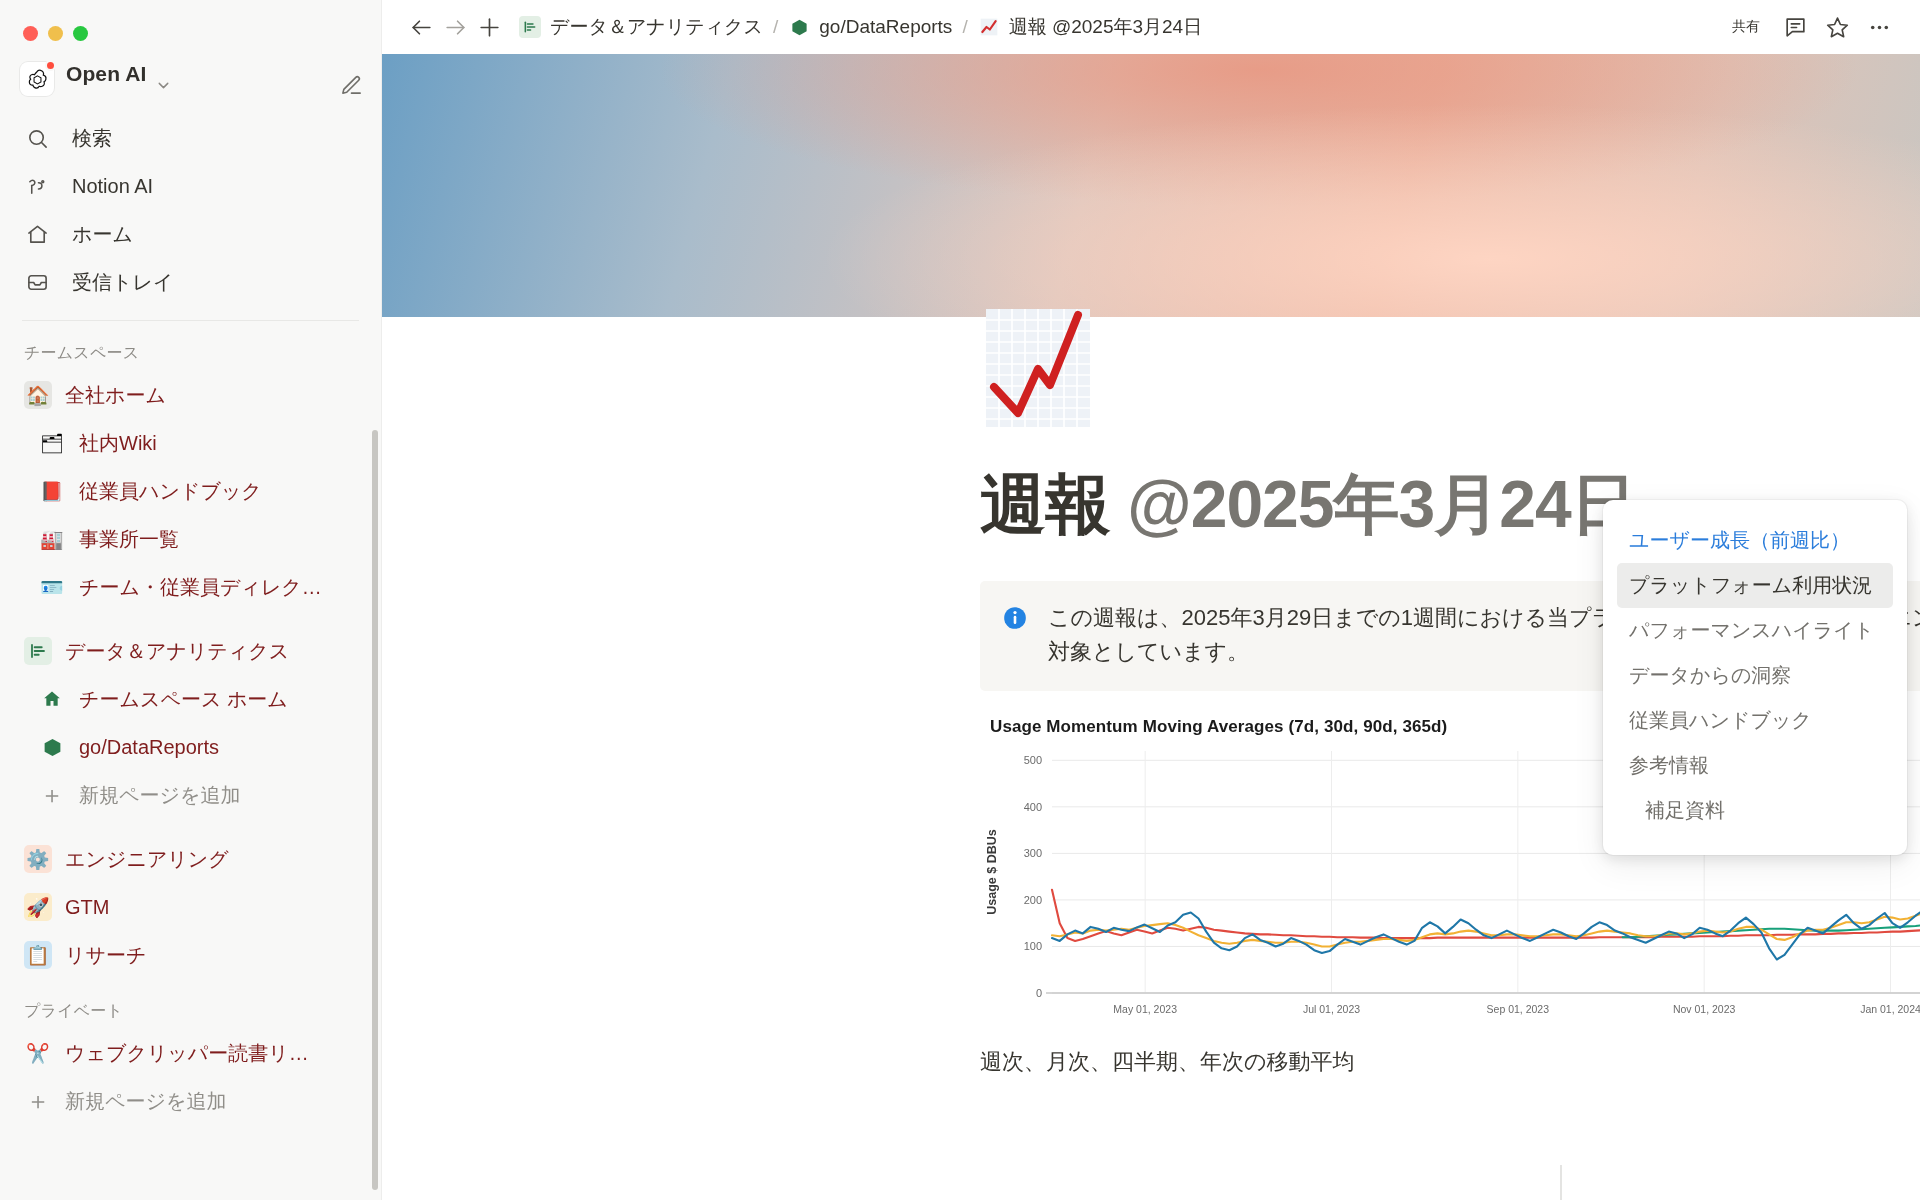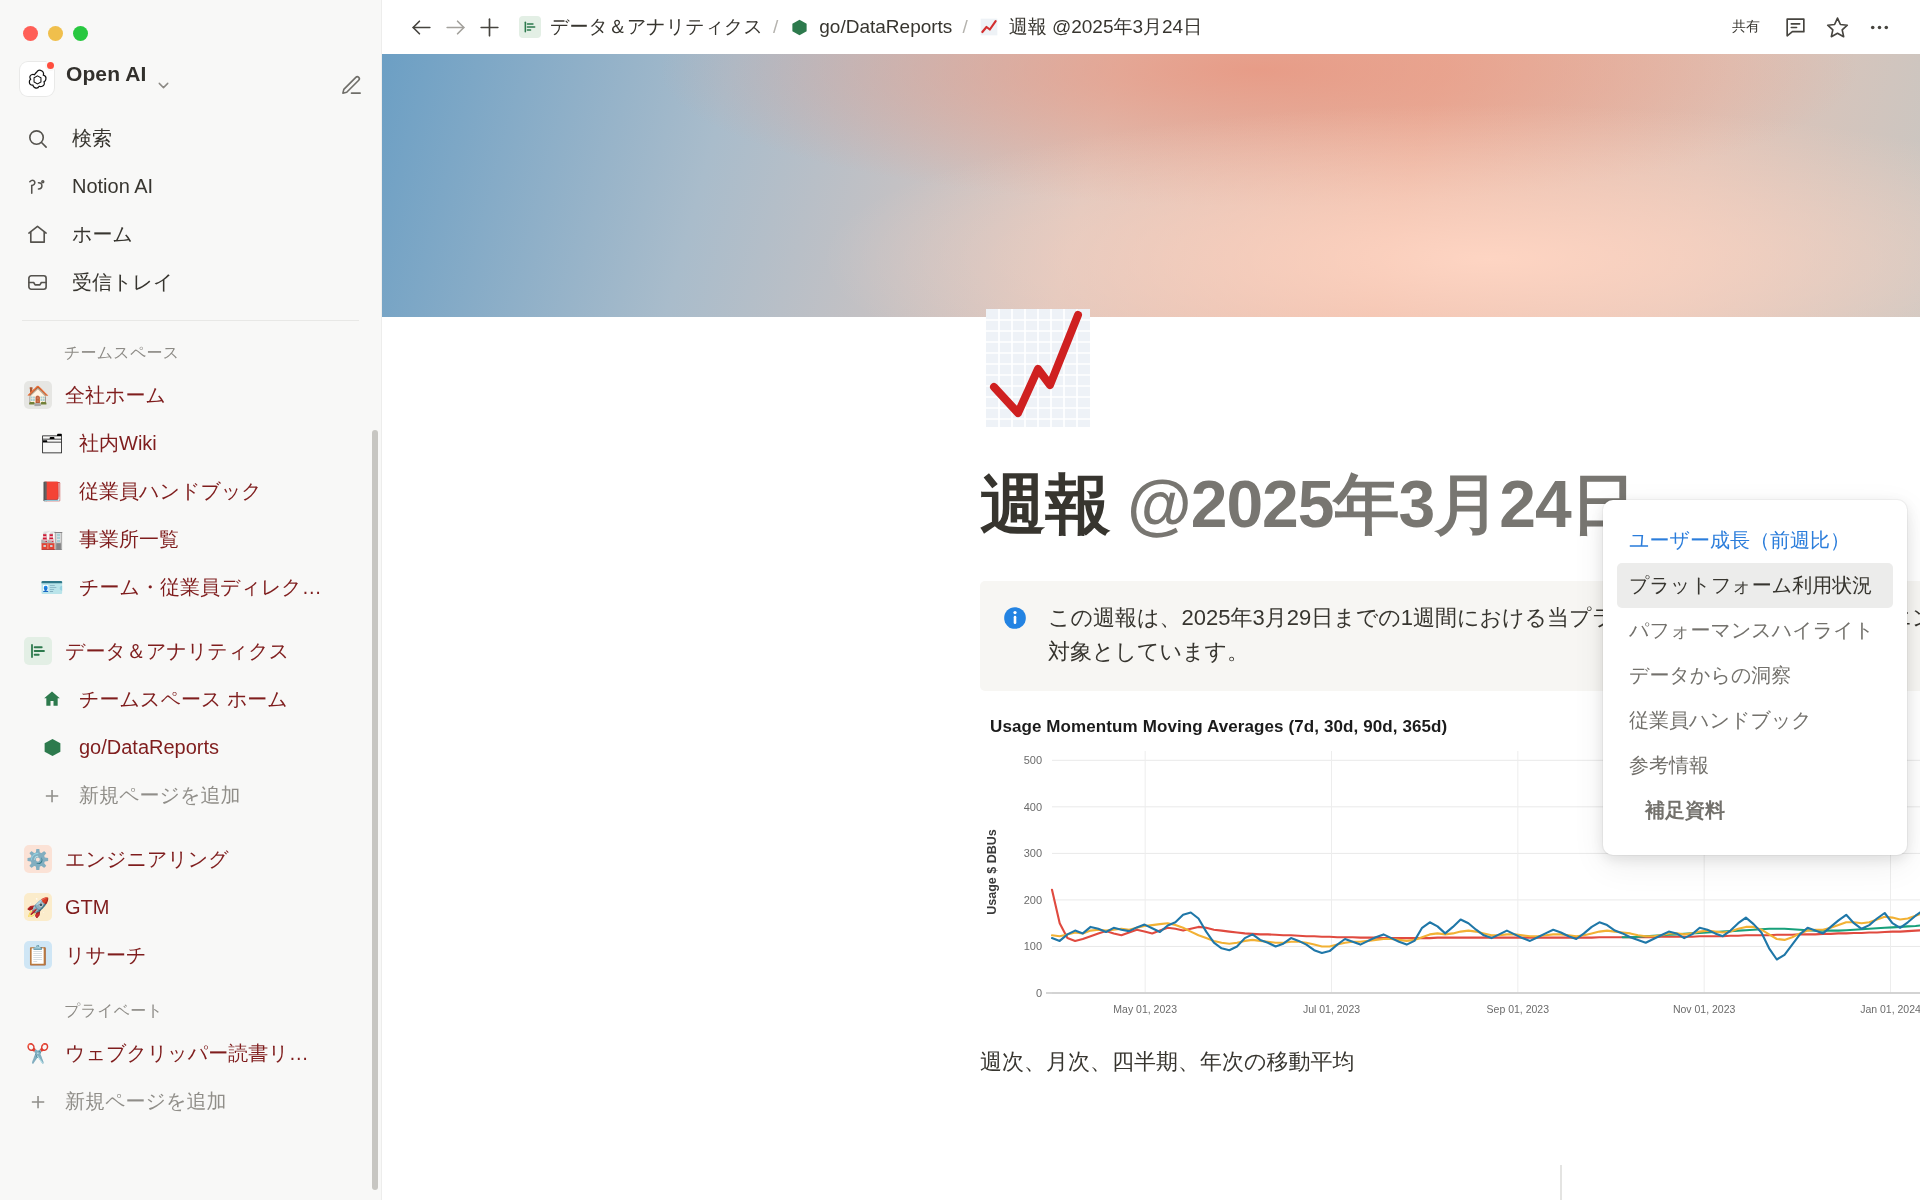--- a/index.html
+++ b/index.html
@@ -59,21 +59,21 @@
     height: 48px; padding: 0 10px; border-radius: 7px;
     cursor: pointer; color: #3c3a36;
   }
   .nav-item .ico { width: 27px; height: 27px; display: flex; align-items: center; justify-content: center; flex: 0 0 27px; color: #55534e; }
   .nav-item .lbl { font-size: 20px; color: #37352f; white-space: nowrap; }
 
   .divider { height: 1px; background: #e8e8e6; margin: 14px 22px 0 22px; }
 
   .section-head {
     font-size: 16px; color: #8d8b86; font-weight: 400;
-    padding: 22px 24px 7px 24px; letter-spacing: .2px; margin-left: 40px;
+    padding: 22px 24px 7px 24px; letter-spacing: .2px;
   }
 
   .tree { padding: 0 14px; }
   .tree-row {
     display: flex; align-items: center; gap: 13px;
     height: 48px; border-radius: 7px; padding: 0 10px;
     cursor: pointer;
   }
   .tree-row.indent { padding-left: 24px; }
   .tree-row .emoji {
@@ -177,21 +177,21 @@
     padding: 18px 14px 22px 14px;
     z-index: 6;
   }
   .toc-item {
     font-size: 20px; color: #73716c; padding: 9px 12px;
     border-radius: 5px; cursor: pointer; white-space: nowrap;
     overflow: hidden; text-overflow: ellipsis;
   }
   .toc-item.active { color: #2b7ddb; }
   .toc-item.current { background: #ececeb; color: #37352f; }
-  .toc-item.sub { padding-left: 28px; font-weight: bold; }
+  .toc-item.sub { padding-left: 28px; }
 
   .legend-strip {
     position: absolute; right: 24px; top: 822px;
     display: flex; align-items: center; gap: 9px; z-index: 2;
   }
   .legend-dash { width: 17px; height: 3px; border-radius: 2px; background: #e04a3f; }
   .legend-txt { font-size: 14px; color: #444; }
 
   .bottom-rule {
     position: absolute; left: 1178px; top: 1165px; width: 2px; height: 35px; background: #e4e4e2;

